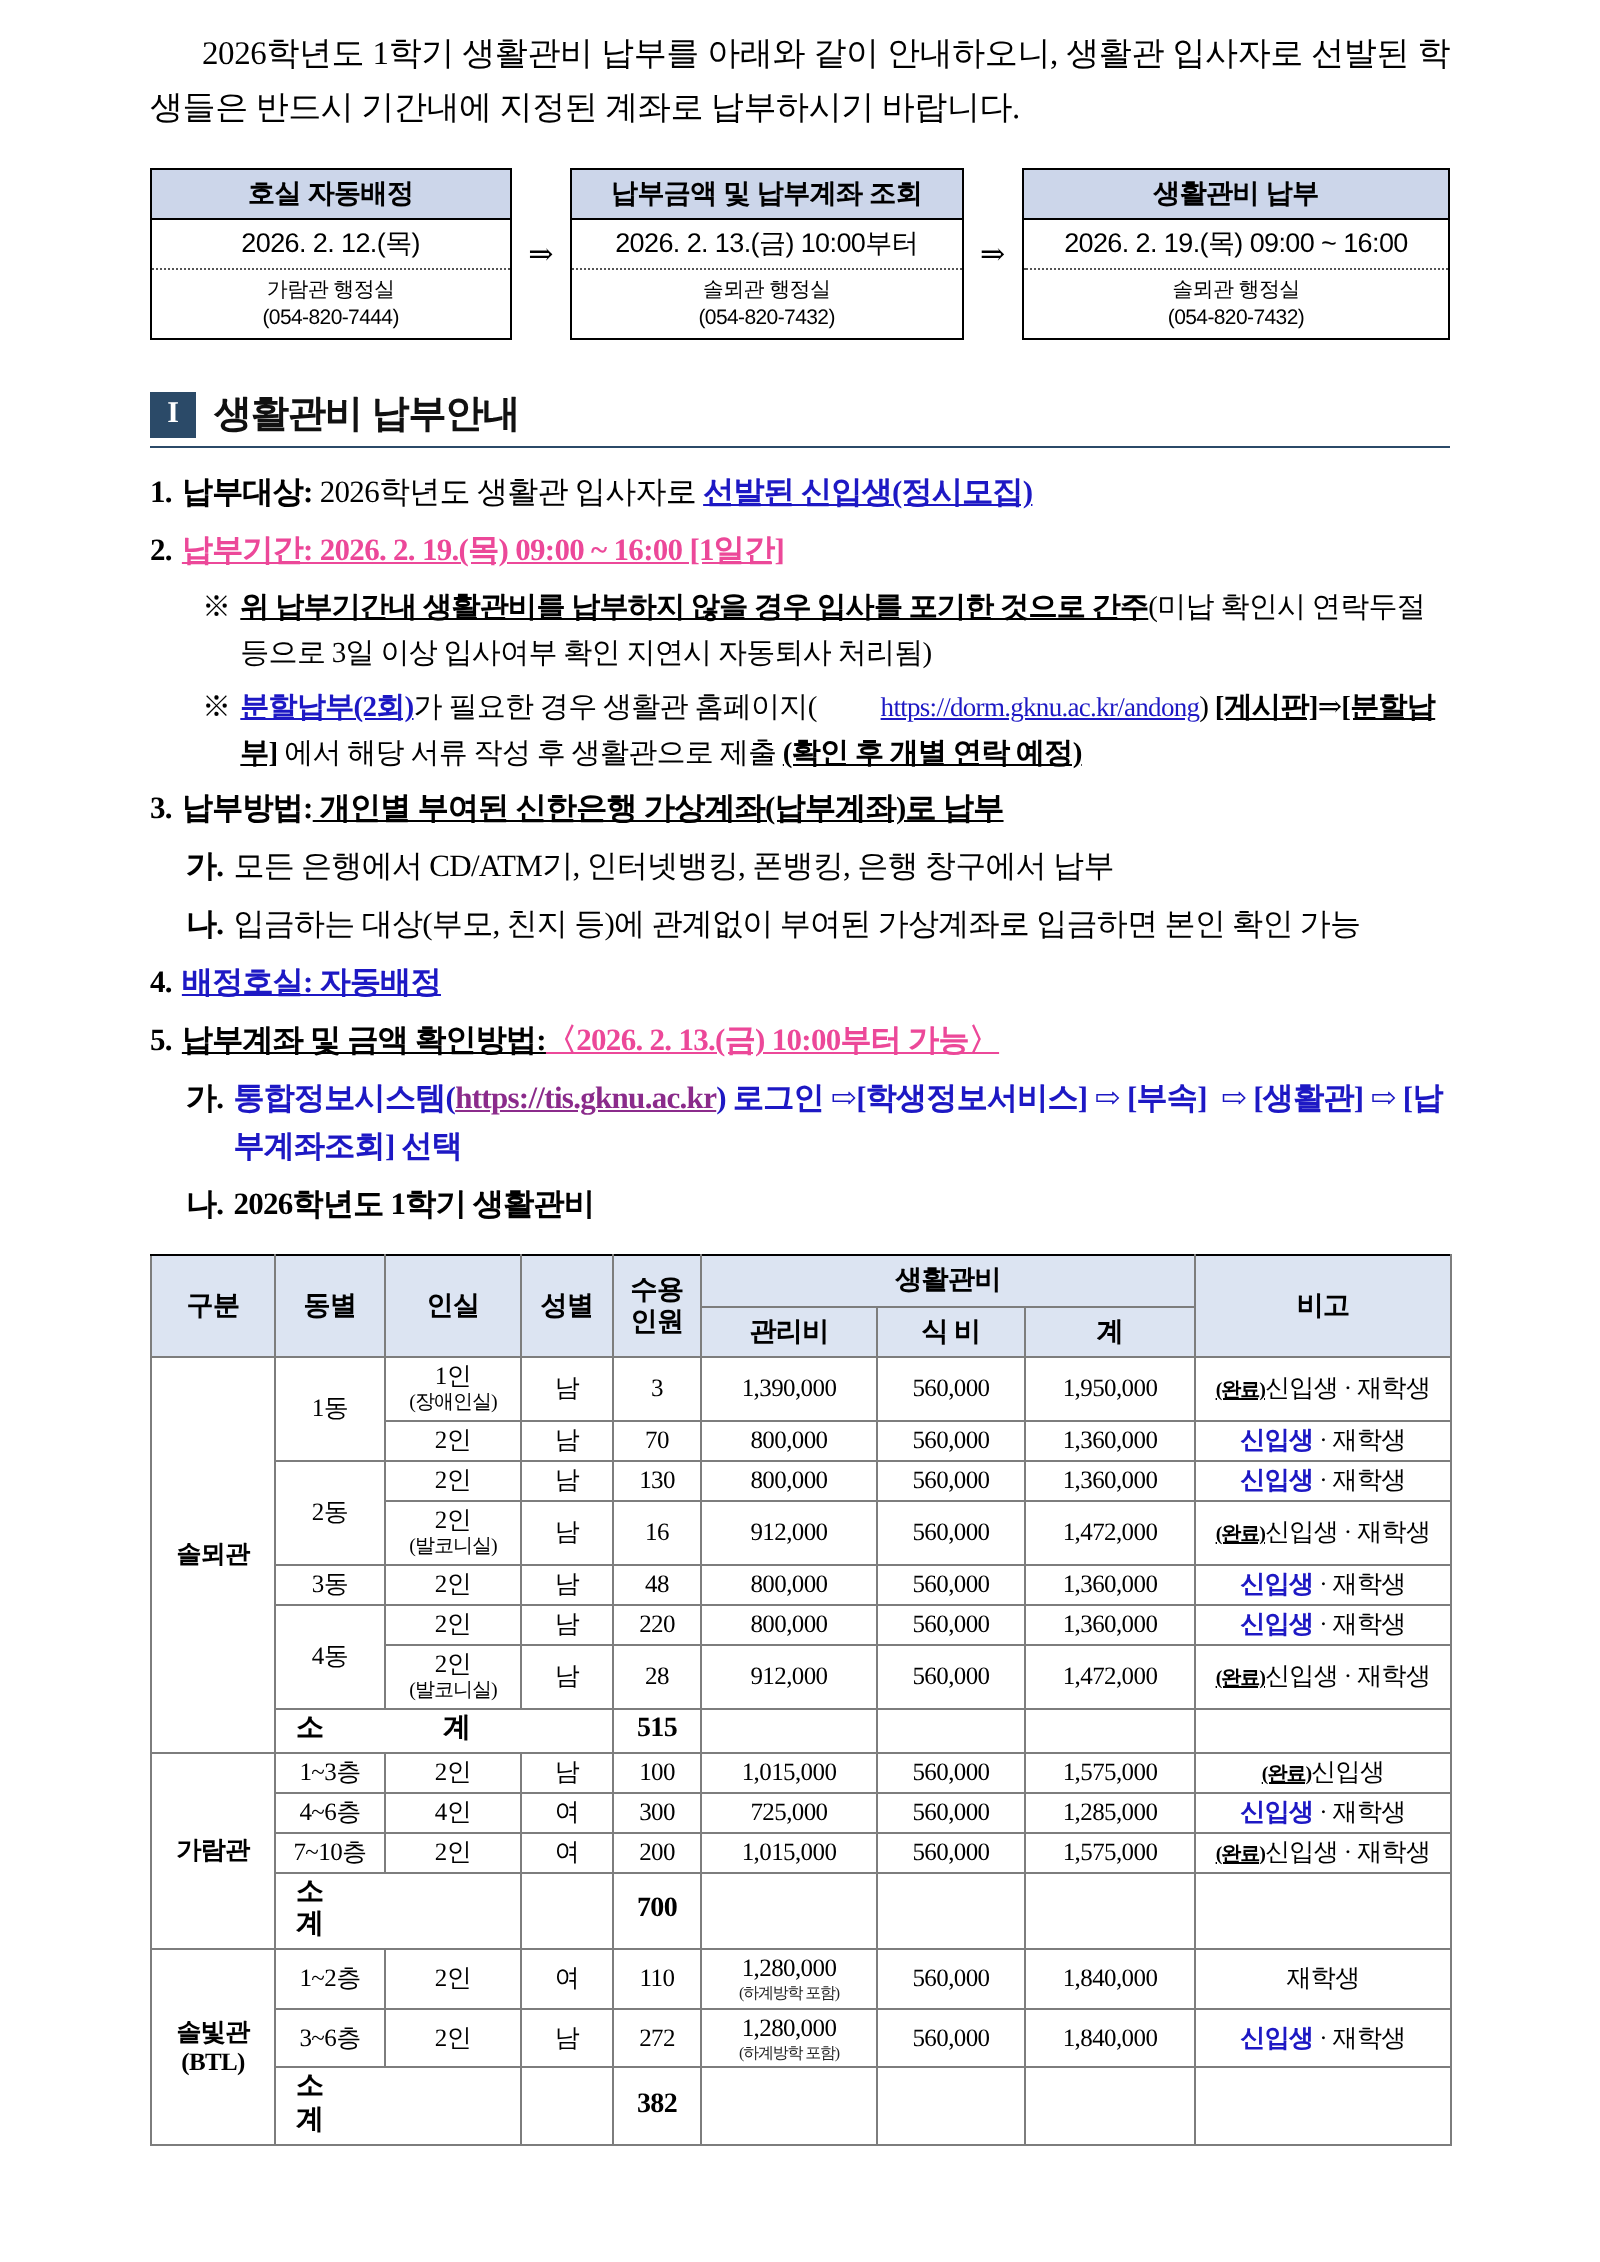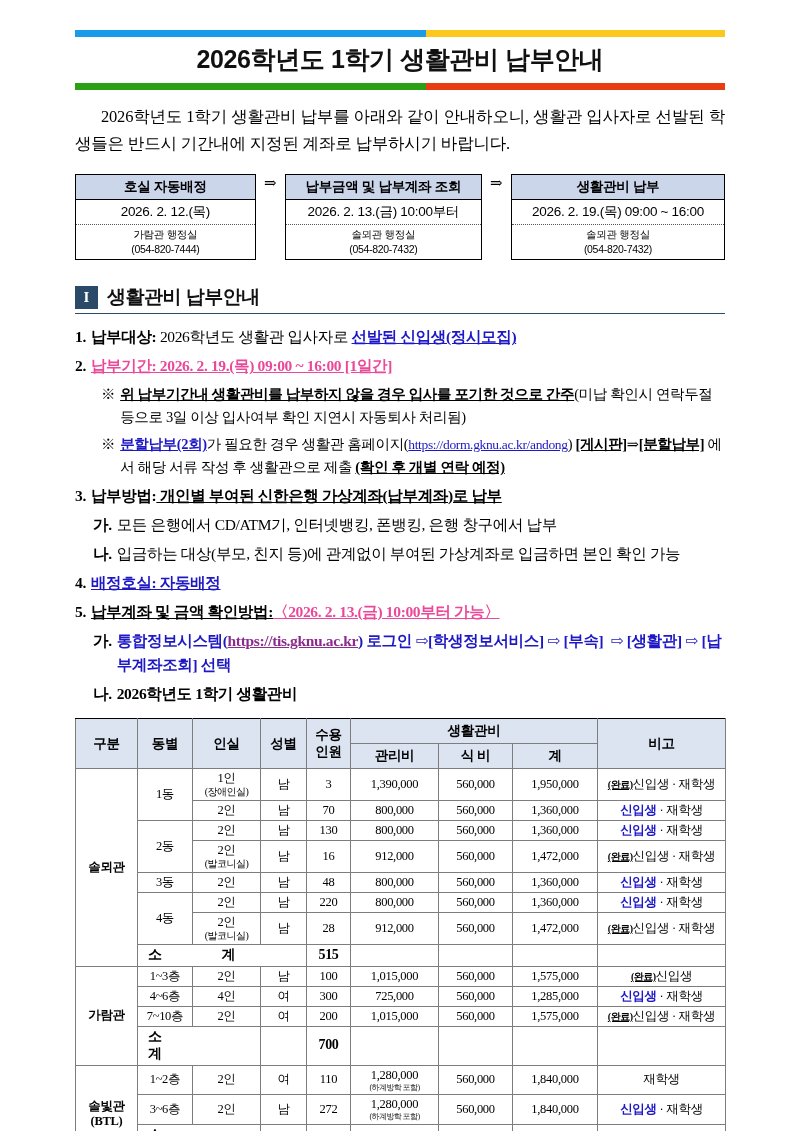--- a/index.html
+++ b/index.html
@@ -46,21 +46,21 @@
     font-size: 16.5px;
     line-height: 1.62;
     text-align: justify;
     text-indent: 26px;
     letter-spacing: -0.2px;
   }
 
   
   .flow {
     display: flex;
-    align-items: flex-start;
+    align-items: center;
     justify-content: center;
     margin-top: 17px;
     gap: 0;
     border-radius: 19px;
   }
   .flow-box {
     border: 1.3px solid #000;
     box-sizing: border-box;
     text-align: center;
     font-family: "Liberation Sans", "DejaVu Sans", sans-serif;
@@ -150,21 +150,21 @@
   }
   .li .body { flex: 1 1 auto; }
   .li.lv1 { margin-left: 18px; }
   .li.note { margin-left: 26px; font-size: 14.5px; }
   .li.note .marker { font-weight: normal; }
 
   b.bk { font-weight: bold; }
   .u { text-decoration: underline; }
   .blue { color: #1d18c4; }
   .red  { color: #ec4899; }
-  .link { color: #1d18c4; text-decoration: underline; font-size: 13.5px; }
+  .link { color: #1d18c4; text-decoration: underline; font-size: 13.5px; margin-left: 32px; }
   .link-p { color: #8b2b8b; text-decoration: underline; }
 
   
   table.fee {
     border-collapse: collapse;
     width: 650px;
     margin-top: 12px;
     font-family: "Liberation Serif", "DejaVu Serif", serif;
     table-layout: fixed;
   }
@@ -204,31 +204,20 @@
     text-align: left;
     padding-left: 10px;
     letter-spacing: 28px;
   }
 </style>
 </head>
 <body>
 
 <div class="page">
 
-  <div class="title-block">
-    <div class="bar bar-top">
-      <div class="seg seg1"></div>
-      <div class="seg seg2"></div>
-    </div>
-    <div class="doc-title">2026학년도 1학기 생활관비 납부안내</div>
-    <div class="bar bar-bot">
-      <div class="seg seg1"></div>
-      <div class="seg seg2"></div>
-    </div>
-  </div>
 
   <p class="intro">2026학년도 1학기 생활관비 납부를 아래와 같이 안내하오니, 생활관 입사자로 선발된 학생들은 반드시 기간내에 지정된 계좌로 납부하시기 바랍니다.</p>
 
   <div class="flow">
     <div class="flow-box fb1">
       <div class="flow-head">호실 자동배정</div>
       <div class="flow-date">2026. 2. 12.(목)</div>
       <div class="flow-place">가람관 행정실</div>
       <div class="flow-tel">(054-820-7444)</div>
     </div>

